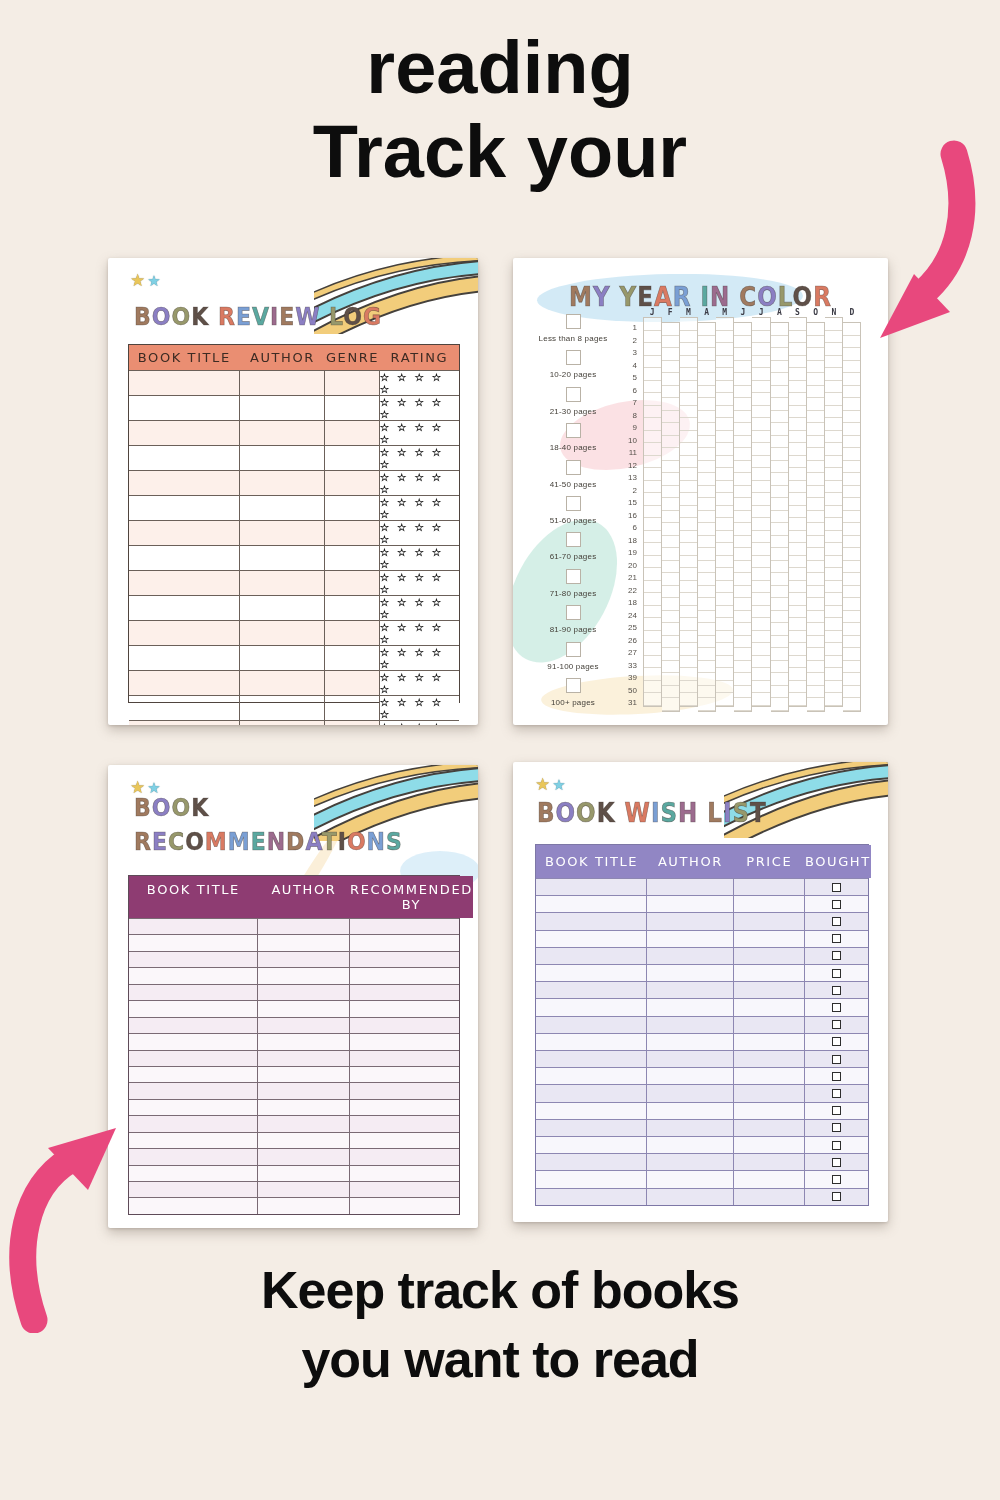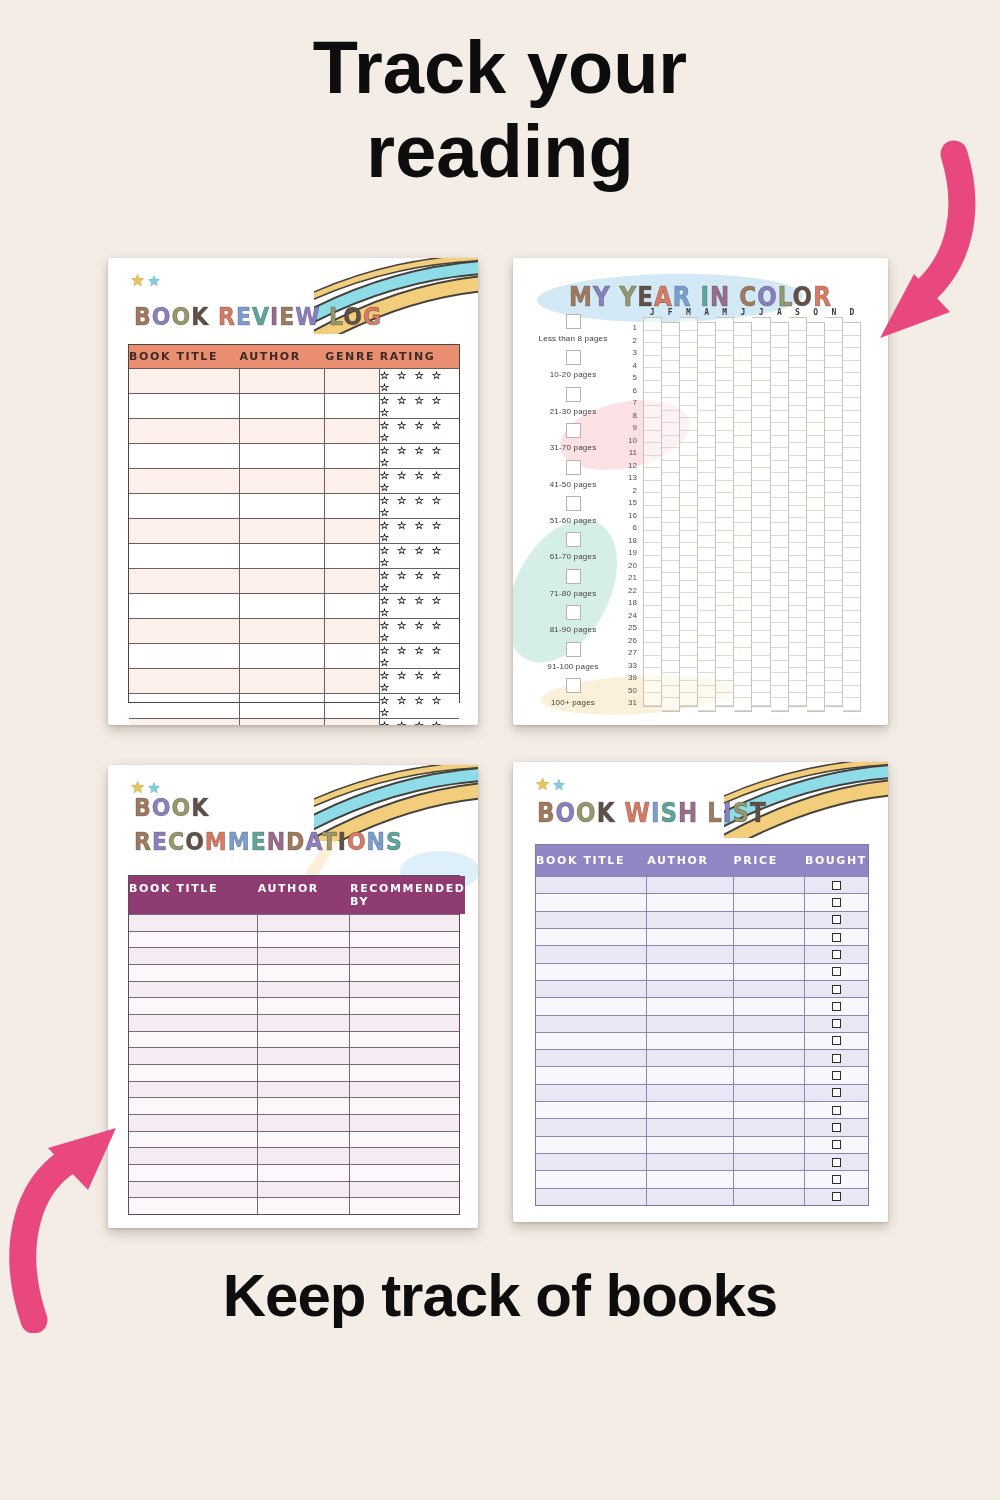--- a/index.html
+++ b/index.html
@@ -3,21 +3,21 @@
 <meta charset="utf-8">
 <style>
   html,body{margin:0;padding:0;}
   .canvas{position:relative;width:1000px;height:1500px;background:var(--background,#f4ede5);
           overflow:hidden;font-family:"Liberation Sans",sans-serif;}
 
   
   .headline{position:absolute;top:26px;left:0;width:100%;text-align:center;
             font-weight:bold;font-size:74px;line-height:1.14;color:var(--headline-text,#0d0d0d);}
   .caption{position:absolute;top:1256px;left:0;width:100%;text-align:center;
-           font-weight:bold;font-size:60px;line-height:1.32;color:var(--headline-text,#0d0d0d);letter-spacing:-1px;}
+           font-weight:bold;font-size:52px;line-height:1.32;color:var(--headline-text,#0d0d0d);letter-spacing:-1px;}
 
   
   .page{position:absolute;background:#fff;border-radius:2px;overflow:hidden;
         box-shadow:0 5px 12px rgba(120,108,96,.38),0 1px 3px rgba(120,108,96,.28);}
   .p1{left:108px;top:258px;width:370px;height:467px}
   .p2{left:513px;top:258px;width:375px;height:467px}
   .p3{left:108px;top:765px;width:370px;height:463px}
   .p4{left:513px;top:762px;width:375px;height:460px}
 
   .deco-stars{position:absolute;left:22px;top:12px;font-size:17px;letter-spacing:2px;z-index:3}
@@ -31,21 +31,21 @@
   .page-title span{-webkit-text-stroke:.6px rgba(55,45,40,.5)}
   .t-review{left:26px;top:44px}
   .t-yic{left:56px;top:24px;font-size:23px}
   .t-rec1{left:26px;top:28px}
   .t-rec2{left:26px;top:62px}
   .t-wish{left:24px;top:36px;font-size:23px}
 
   
   .tbl{position:absolute;display:flex;flex-direction:column;z-index:3;background:#fff}
   .thead{display:flex}
-  .th{text-align:left;font-family:"DejaVu Sans",sans-serif;font-weight:bold;font-size:11px;
+  .th{text-align:center;font-family:"DejaVu Sans",sans-serif;font-weight:normal;font-size:13px;
       letter-spacing:1.6px;padding:5px 0;color:#fff}
   .tbody{display:flex;flex-direction:column;flex:1}
   .tr{display:flex;flex:1}
   .td{box-sizing:border-box}
 
   
   .review{left:20px;top:86px;width:330px;height:357px;border:1px solid #4f443e}
   .review .th{background:var(--review-header-bg,#ea8e72);color:#3d2b23}
   .review .tr{border-top:1px solid #6b6059}
   .review .td{border-right:1px solid #6b6059}
@@ -112,22 +112,22 @@
   .arrow{position:absolute;z-index:5}
   .arrow-top{left:862px;top:140px}
   .arrow-bottom{left:4px;top:1098px}
 </style>
 </head>
 <body>
 
 <div class="canvas">
 
   <div class="headline">
+    <div>reading</div>
     <div>Track your</div>
-    <div>reading</div>
   </div>
 
   <svg class="arrow arrow-top" width="125" height="212" viewBox="0 0 125 212">
     <path d="M92,14 C110,72 96,122 62,152" fill="none" stroke="#e8487d" stroke-width="27" stroke-linecap="round"></path>
     <polygon points="18,198 88,172 52,134" fill="#e8487d"></polygon>
   </svg>
 
   <svg class="arrow arrow-bottom" width="130" height="235" viewBox="0 0 130 235">
     <path d="M30,222 C6,152 22,88 66,62" fill="none" stroke="#e8487d" stroke-width="27" stroke-linecap="round"></path>
     <polygon points="112,30 44,50 84,92" fill="#e8487d"></polygon>
@@ -698,21 +698,21 @@
           <div class="yic-cell"></div>
           <div class="yic-cell"></div>
           <div class="yic-cell"></div>
           <div class="yic-cell"></div>
         </div>
       </div>
     <div class="yic-legend" id="yic-legend">
         <div class="legend-item"><span class="legend-cb"></span><div class="legend-label">Less than 8 pages</div></div>
         <div class="legend-item"><span class="legend-cb"></span><div class="legend-label">10-20 pages</div></div>
         <div class="legend-item"><span class="legend-cb"></span><div class="legend-label">21-30 pages</div></div>
-        <div class="legend-item"><span class="legend-cb"></span><div class="legend-label">31-70 pages</div></div>
+        <div class="legend-item"><span class="legend-cb"></span><div class="legend-label">18-40 pages</div></div>
         <div class="legend-item"><span class="legend-cb"></span><div class="legend-label">41-50 pages</div></div>
         <div class="legend-item"><span class="legend-cb"></span><div class="legend-label">51-60 pages</div></div>
         <div class="legend-item"><span class="legend-cb"></span><div class="legend-label">61-70 pages</div></div>
         <div class="legend-item"><span class="legend-cb"></span><div class="legend-label">71-80 pages</div></div>
         <div class="legend-item"><span class="legend-cb"></span><div class="legend-label">81-90 pages</div></div>
         <div class="legend-item"><span class="legend-cb"></span><div class="legend-label">91-100 pages</div></div>
         <div class="legend-item"><span class="legend-cb"></span><div class="legend-label">100+ pages</div></div>
       </div>
   </section>
 
@@ -1009,15 +1009,16 @@
             <div class="td">
               <span class="cb"></span>
             </div>
           </div>
         </div>
     </div>
   </section>
 
   <div class="caption">
     <div>Keep track of books</div>
+    <div>you want to read</div>
   </div>
 
 </div>
 
 </body></html>

